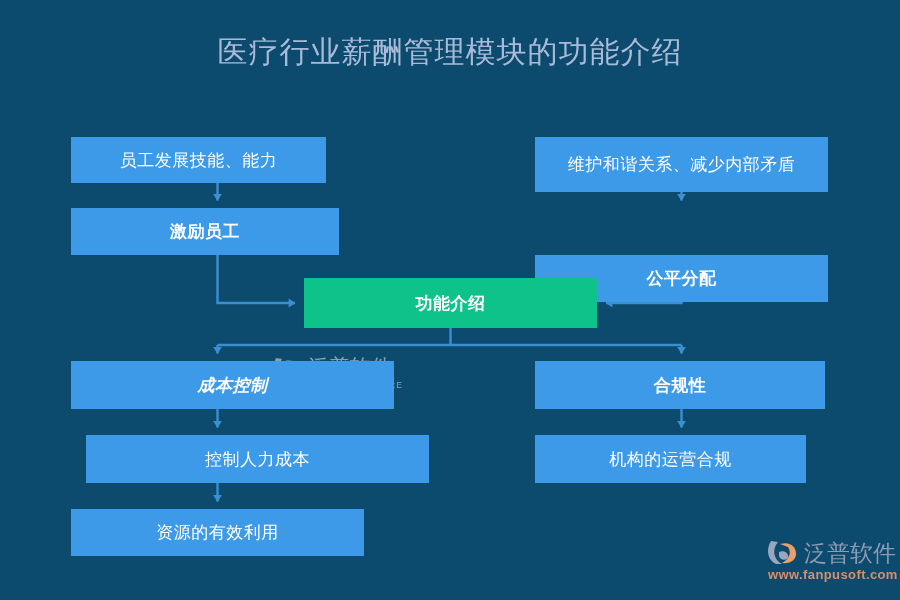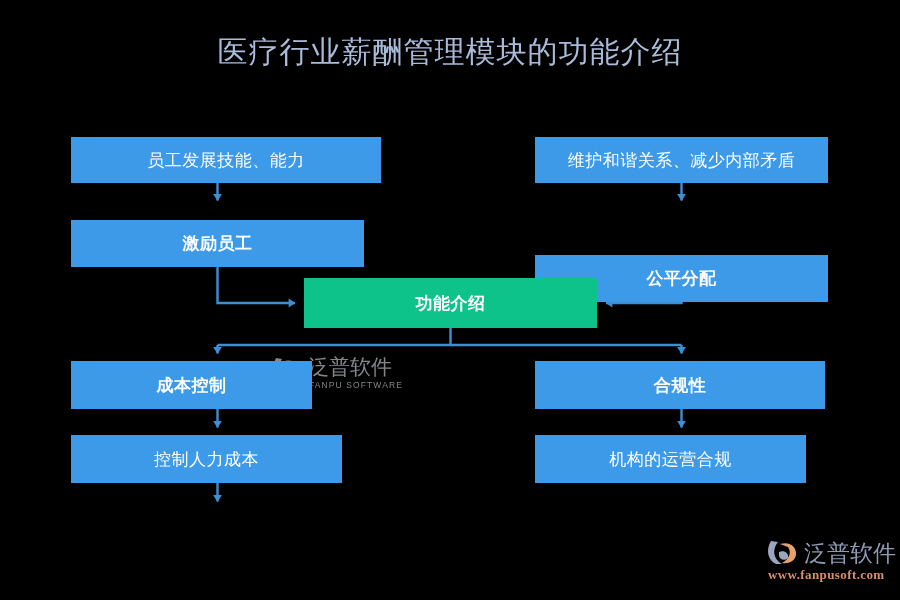--- a/index.html
+++ b/index.html
@@ -11,21 +11,21 @@
     height: 600px;
     background: #ffffff;
     font-family: "Liberation Sans", "DejaVu Sans", sans-serif;
     overflow: hidden;
     position: relative;
   }
   #canvas {
     position: relative;
     width: 900px;
     height: 600px;
-    background: #000000;
+    background: #0c4a6e;
     overflow: hidden;
   }
 
   
   #page-title {
     position: absolute;
     left: 0;
     top: 32px;
     width: 900px;
     text-align: center;
@@ -112,21 +112,21 @@
     white-space: nowrap;
   }
   #brand-logo .brand-url {
     position: absolute;
     left: 2px;
     top: 31px;
     font-size: 13px;
     color: #d98f6a;
     letter-spacing: 0.4px;
     white-space: nowrap;
-    font-family: Liberation Serif, serif;
+    font-family: Liberation Sans, sans-serif;
     font-weight: bold;
   }
   #brand-logo .brand-mark {
     position: absolute;
     left: 0px;
     top: 2px;
     width: 36px;
     height: 28px;
   }
 </style>
@@ -175,48 +175,51 @@
 
   <div id="watermark">
     <svg width="34" height="30" viewBox="0 0 34 30" style="position:absolute;left:0;top:2px;">
       <path d="M4 4 C 0 12, 1 23, 9 27 L 14 27 C 6 22, 5 12, 10 5 Z" fill="#d4d7dc"></path>
       <path d="M13 7 C 22 5, 28 10, 27 18 C 26 24, 20 27, 14 26 C 20 23, 23 17, 20 11 Z" fill="#dcdfe3"></path>
     </svg>
     <div class="wm-text">泛普软件</div>
     <div class="wm-sub">FANPU SOFTWARE</div>
   </div>
 
-  <div class="node blue" style="left:71px; top:137px; width:310px; height:46px;">
+  <div class="node blue" style="left:71px; top:137px; width:255px; height:46px;">
     <span>员工发展技能、能力</span>
   </div>
 
-  <div class="node blue bold" style="left:71px; top:220px; width:293px; height:47px;">
+  <div class="node blue bold" style="left:71px; top:208px; width:268px; height:47px;">
     <span>激励员工</span>
   </div>
 
-  <div class="node blue" style="left:535px; top:137px; width:293px; height:46px;">
+  <div class="node blue" style="left:535px; top:137px; width:293px; height:55px;">
     <span>维护和谐关系、减少内部矛盾</span>
   </div>
 
   <div class="node blue bold" style="left:535px; top:208px; width:293px; height:47px;margin-top:47px;">
     <span>公平分配</span>
   </div>
 
   <div class="node green bold" style="left:304px; top:278px; width:293px; height:50px;">
     <span>功能介绍</span>
   </div>
 
-  <div class="node blue bold" style="left:71px; top:361px; width:241px; height:48px;">
+  <div class="node blue bold" style="left:71px; top:361px; width:323px; height:48px;font-style:italic;">
     <span>成本控制</span>
   </div>
 
-  <div class="node blue" style="left:71px; top:435px; width:271px; height:48px;">
+  <div class="node blue" style="left:86px; top:435px; width:343px; height:48px;">
     <span>控制人力成本</span>
   </div>
 
+  <div class="node blue" style="left:71px; top:509px; width:293px; height:47px;">
+    <span>资源的有效利用</span>
+  </div>
 
   <div class="node blue bold" style="left:535px; top:361px; width:290px; height:48px;">
     <span>合规性</span>
   </div>
 
   <div class="node blue" style="left:535px; top:435px; width:271px; height:48px;">
     <span>机构的运营合规</span>
   </div>
 
   <div id="brand-logo">

